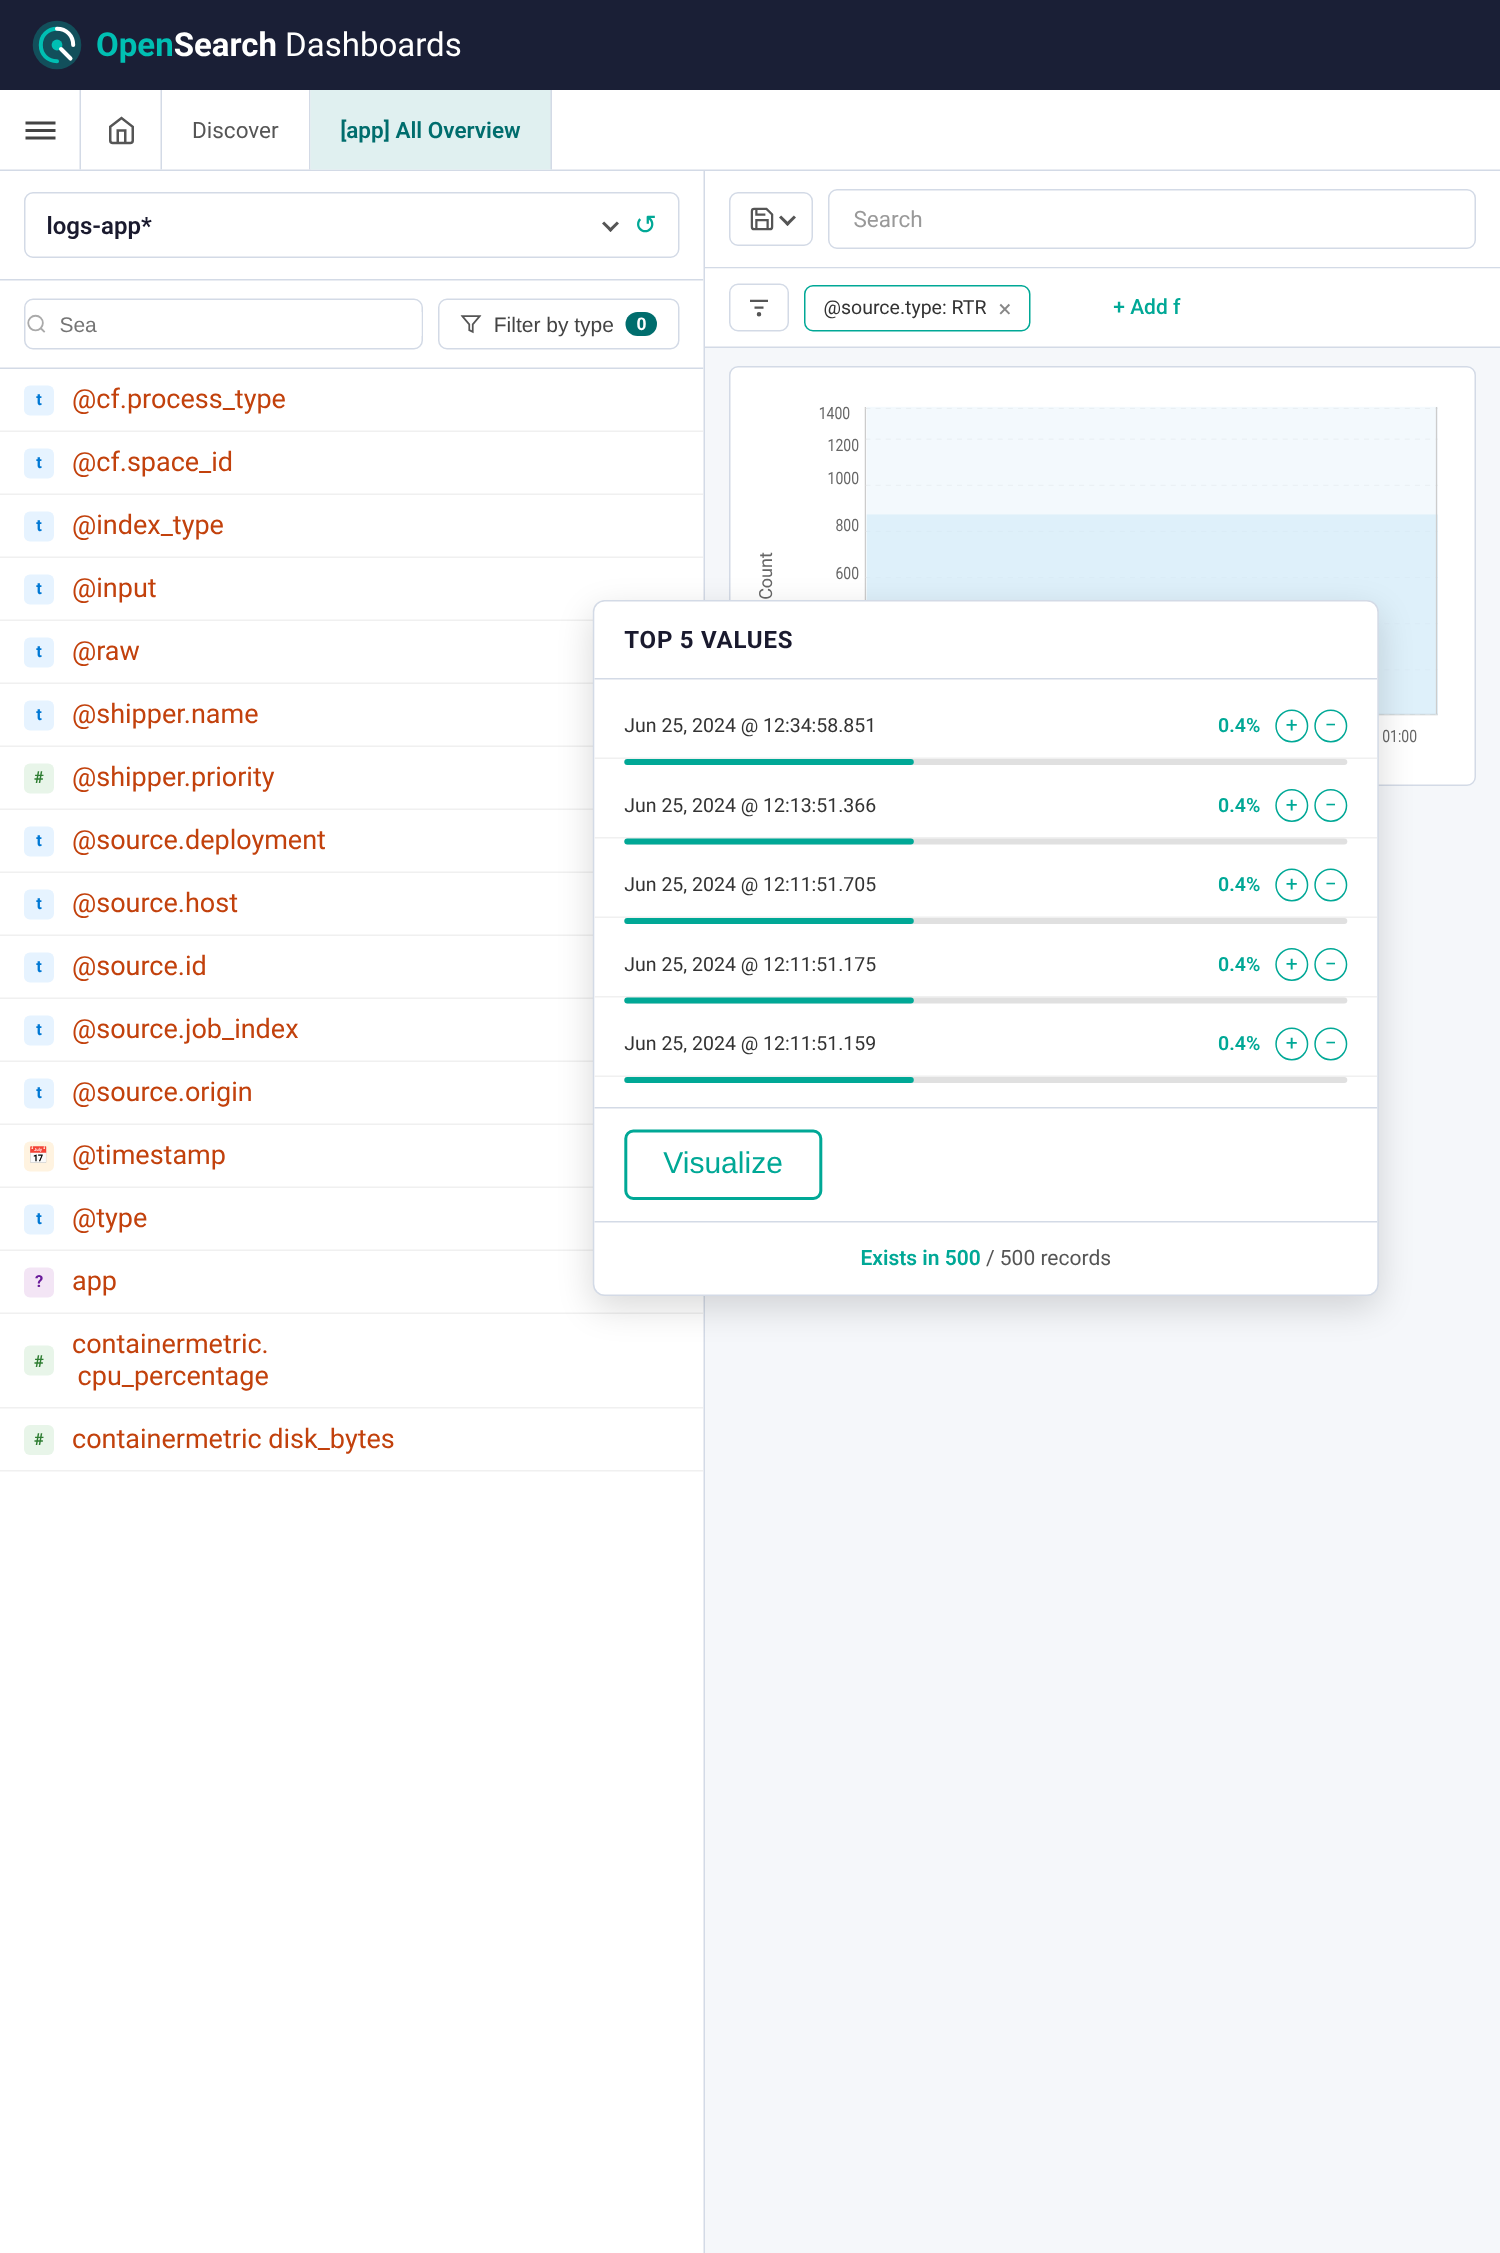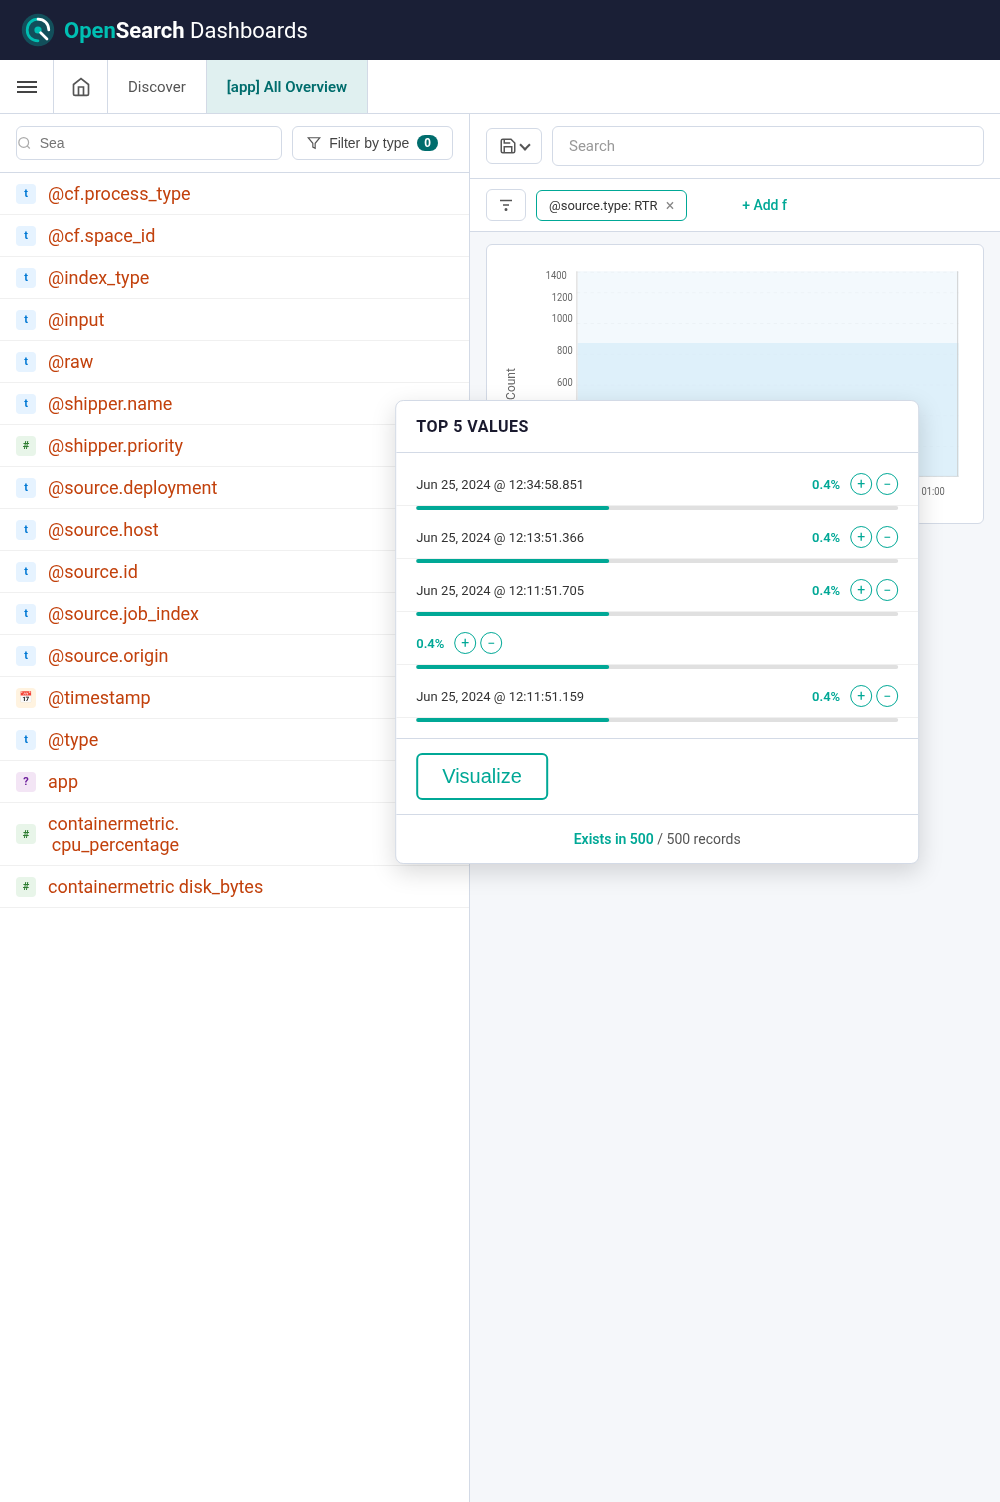--- a/index.html
+++ b/index.html
@@ -450,20 +450,29 @@
     <span>Discover</span>
   </div>
   <div class="nav-tab active">
     <span>[app] All Overview</span>
   </div>
 </div>
 
 <div class="main-layout">
 
   <div class="sidebar">
+    <div class="sidebar-header">
+      <div class="index-selector">
+        <span class="index-selector-name">logs-app*</span>
+        <div class="index-selector-right">
+          <span class="chevron-down"></span>
+          <span class="refresh-icon">↺</span>
+        </div>
+      </div>
+    </div>
 
     <div class="sidebar-search-row">
       <div class="sidebar-search">
         <svg width="16" height="16" viewBox="0 0 24 24" fill="none" stroke="#aaa" stroke-width="2">
           <circle cx="11" cy="11" r="8"></circle>
             <line x1="21" y1="21" x2="16.65" y2="16.65"></line>
         </svg>
         <input type="text" placeholder="Sea" style="">
       </div>
       <button class="filter-type-btn">
@@ -662,20 +671,21 @@
         <div class="top5-action-btn">+</div>
         <div class="top5-action-btn">−</div>
       </div>
     </div>
     <div class="top5-bar-container">
       <div class="top5-bar" style="width:40%"></div>
     </div>
   </div>
           <div>
     <div class="top5-row">
+      <span class="top5-timestamp">Jun 25, 2024 @ 12:11:51.175</span>
       <span class="top5-pct">0.4%</span>
       <div class="top5-actions">
         <div class="top5-action-btn">+</div>
         <div class="top5-action-btn">−</div>
       </div>
     </div>
     <div class="top5-bar-container">
       <div class="top5-bar" style="width:40%"></div>
     </div>
   </div>

